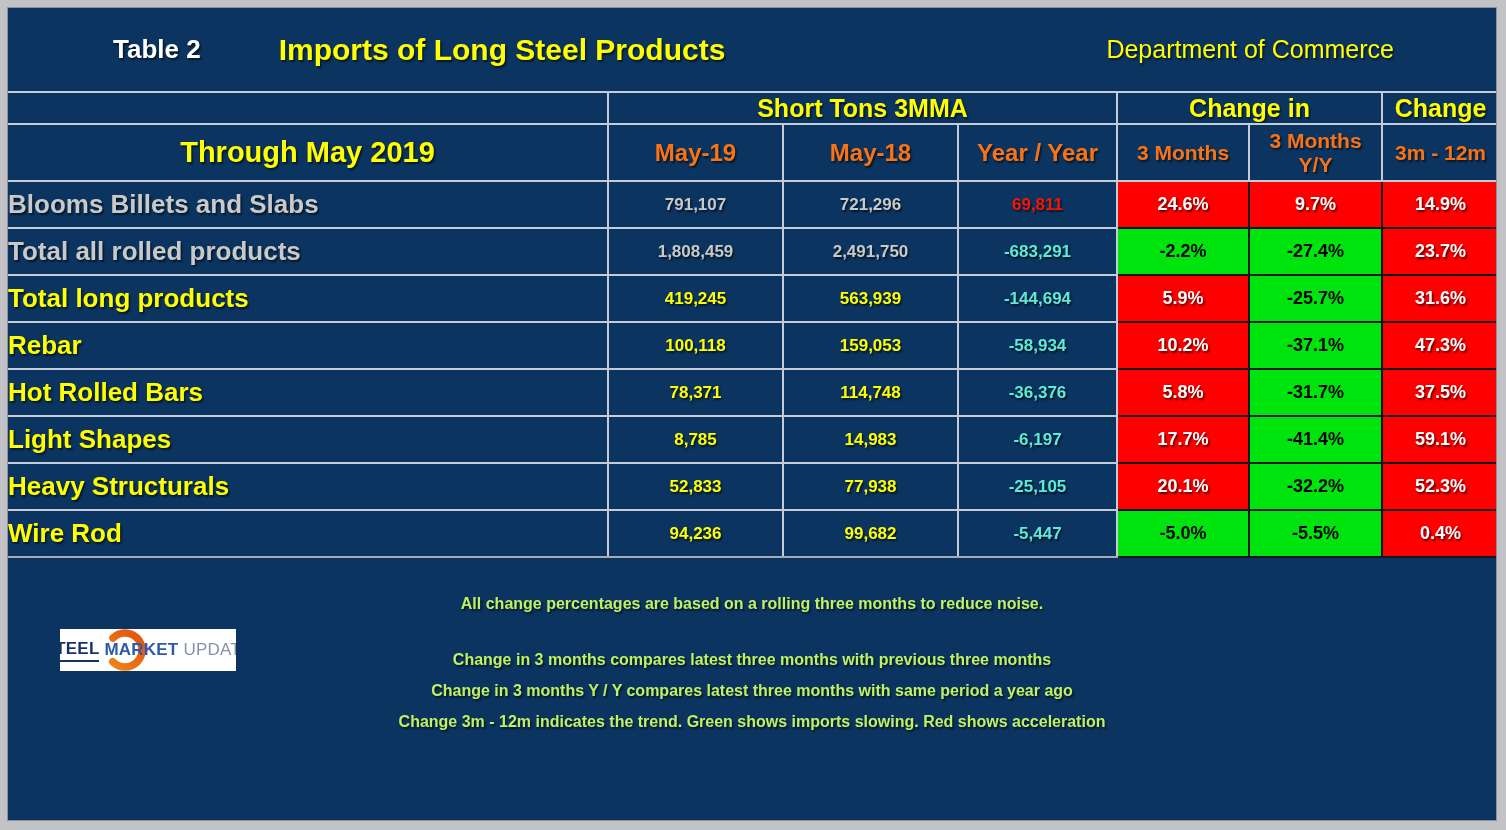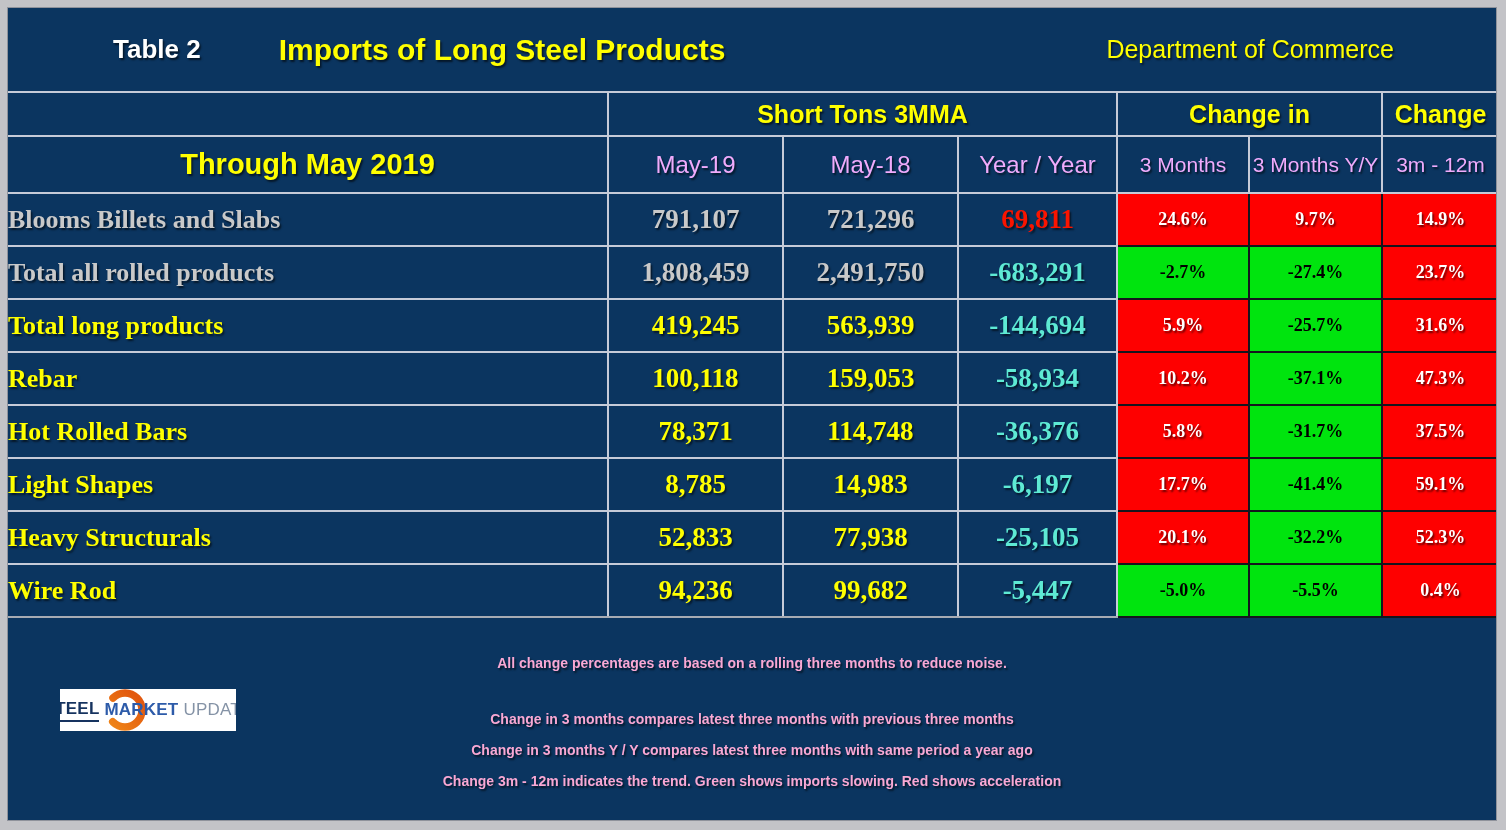--- a/index.html
+++ b/index.html
@@ -34,43 +34,43 @@
     width:1490px;flex:0 0 auto;
   }
   .grid td{
     border:2px solid #c6cbd8;
     box-sizing:border-box;
     padding:0;
     overflow:hidden;white-space:nowrap;
   }
   .grid tr>td:first-child{border-left:none;}
   .grid tr>td:last-child{border-right:none;}
-  .grid thead tr.r1 td{height:44px;}
+  .grid thead tr.r1 td{height:32px;}
   .grid thead tr.r2 td{height:57px;}
-  .grid tbody td{height:53px;font-family:Liberation Serif, serif;}
+  .grid tbody td{height:47px;}
   .gh{font-size:25px;font-weight:bold;color:#ffff00;text-align:center;}
-  .ch{font-size:24px;font-weight:normal;color:#f0abfc;text-align:center;}
+  .ch{font-size:24px;font-weight:bold;color:#f97316;text-align:center;}
   .ch.small{font-size:21px;line-height:1.12;white-space:normal;}
   .period{font-size:29px;font-weight:bold;color:#ffff00;text-align:center;}
   .lbl{text-align:left;font-size:26px;font-weight:bold;}
   .ind0{padding-left:4px;}
   .ind1{padding-left:48px;}
   .ind2{padding-left:120px;}
   .silver{color:#c9c9c9;}
   .yellow{color:#ffff00;}
-  .num{text-align:center;font-size:27px;font-weight:bold;}
+  .num{text-align:center;font-size:17px;font-weight:bold;}
   .yoy-red{color:#fa1400;}
   .yoy-green{color:#5eead4;}
   .pct{text-align:center;font-size:18px;font-weight:bold;}
   .bg-red{background:#fe0000;color:#ffffff;border-color:#15151d !important;}
   .bg-green{background:#00e40e;color:#000000;border-color:#15151d !important;text-shadow:none;}
   .grid tbody tr:last-child td{border-bottom-color:#a7abb3;}
   
   .footer{flex:1 1 auto;position:relative;}
-  .note{font-size:14px;font-weight:bold;color:#f9a8d4;text-align:center;line-height:31px;}
+  .note{font-size:16px;font-weight:bold;color:#bef264;text-align:center;line-height:31px;}
   .n1{margin-top:30px;}
   .notes-block{margin-top:25px;}
   .logo{
     position:absolute;left:52px;top:71px;
     width:176px;height:42px;background:#ffffff;
     display:flex;align-items:center;justify-content:center;
     gap:5px;overflow:hidden;
   }
   .logo svg{position:absolute;left:42px;top:-2px;}
   .logo span{position:relative;z-index:2;font-size:17px;letter-spacing:.2px;}
@@ -124,21 +124,21 @@
           <td class="num sh yoy-red">69,811</td>
           <td class="pct sh bg-red">24.6%</td>
           <td class="pct sh bg-red">9.7%</td>
           <td class="pct sh bg-red">14.9%</td>
         </tr>
         <tr>
           <td class="lbl sh ind0 silver">Total all rolled products</td>
           <td class="num sh silver">1,808,459</td>
           <td class="num sh silver">2,491,750</td>
           <td class="num sh yoy-green">-683,291</td>
-          <td class="pct sh bg-green">-2.7%</td>
+          <td class="pct sh bg-green">-2.2%</td>
           <td class="pct sh bg-green">-27.4%</td>
           <td class="pct sh bg-red">23.7%</td>
         </tr>
         <tr>
           <td class="lbl sh ind1 yellow">Total long products</td>
           <td class="num sh yellow">419,245</td>
           <td class="num sh yellow">563,939</td>
           <td class="num sh yoy-green">-144,694</td>
           <td class="pct sh bg-red">5.9%</td>
           <td class="pct sh bg-green">-25.7%</td>

